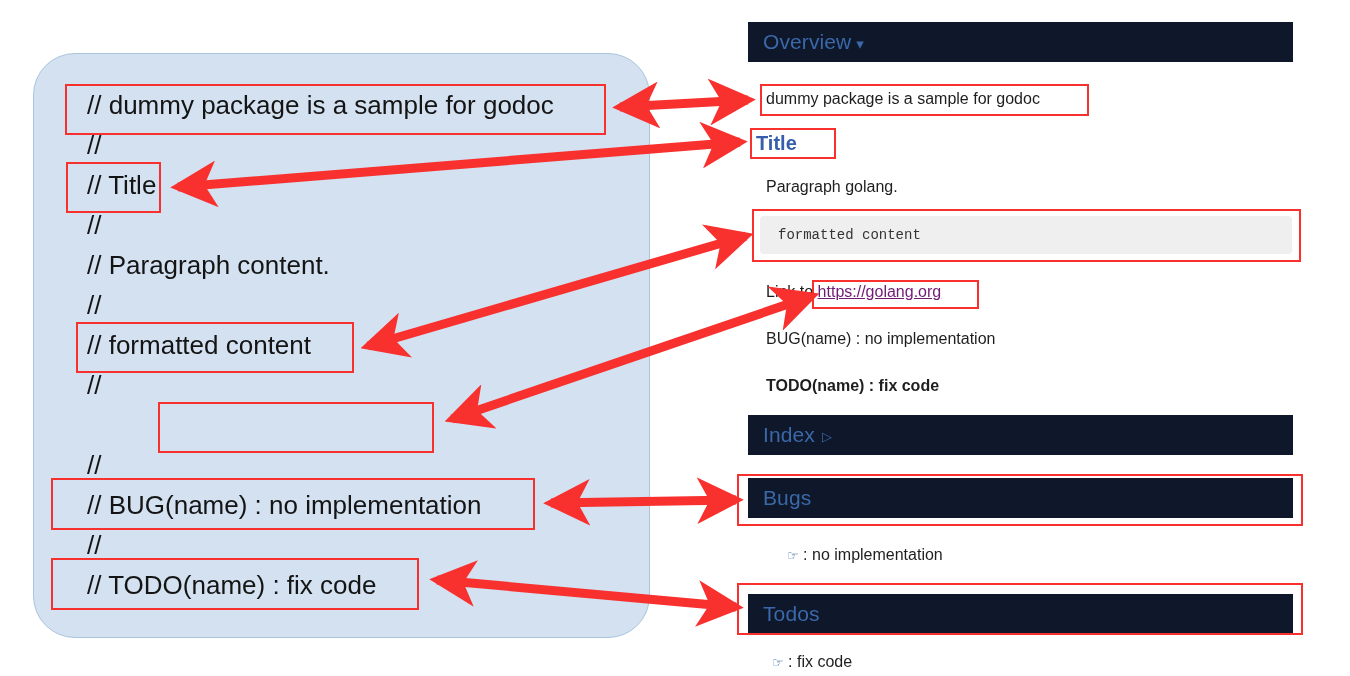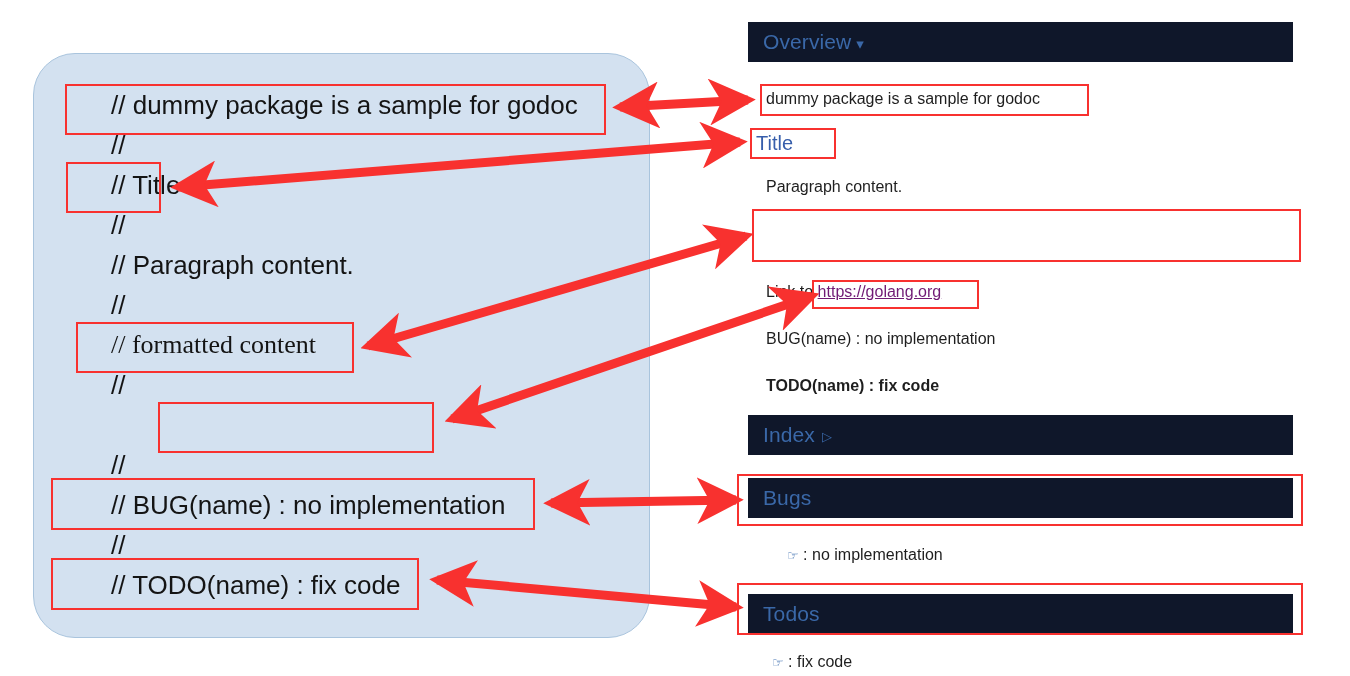--- a/index.html
+++ b/index.html
@@ -16,42 +16,41 @@
   .src-panel{
     position:absolute;left:33px;top:53px;width:617px;height:585px;
     border-radius:42px;background:#d3e1f0;border:1px solid #a9c4dd;
     box-sizing:border-box;
   }
   .src-line{
     position:absolute;left:53px;
     font-size:26px;color:#141414;white-space:nowrap;
     font-family:"Liberation Sans", sans-serif;
     line-height:30px;
-    margin-left:24px;
   }
 
   
   .doc{
     position:absolute;left:748px;top:0px;width:560px;height:676px;
   }
   .band{
     position:absolute;left:0;background:#0f172a;height:40px;width:545px;
     display:flex;align-items:center;
   }
   .band-label{
     font-size:21px;color:#3a68a8;padding-left:15px;letter-spacing:.1px;
   }
   .band-label .tri-down{font-size:15px;margin-left:5px;}
   .band-label .tri-right{font-size:13px;margin-left:7px;position:relative;top:-1px;}
 
   .doc-text{
     position:absolute;font-size:16px;color:#1e1e1e;white-space:nowrap;
   }
   .doc-h4{
-    position:absolute;font-size:20px;font-weight:normal;color:#375eab;white-space:nowrap;
+    position:absolute;font-size:20px;font-weight:bold;color:#375eab;white-space:nowrap;
   }
   .codeblock{
     position:absolute;background:#efefef;border-radius:4px;
     display:flex;align-items:center;
     font-family:"Liberation Mono", monospace;font-size:14px;color:#333333;
   }
   .codeblock span{padding-left:18px;}
   .doc-link{color:#701a75;}
   .note-icon{
     color:#4a77b4;font-size:13px;
@@ -68,42 +67,45 @@
 
 <div id="stage">
 
   <div class="src-panel">
     <div class="src-line" style="top:36px;">// dummy package is a sample for godoc</div>
     <div class="src-line" style="top:76px;">//</div>
     <div class="src-line" style="top:116px;">// Title</div>
     <div class="src-line" style="top:156px;">//</div>
     <div class="src-line" style="top:196px;">// Paragraph content.</div>
     <div class="src-line" style="top:236px;">//</div>
-    <div class="src-line" style="top:276px;font-family:Liberation Serif, serif;">//   formatted content</div>
+    <div class="src-line" style="top:276px;">//   formatted content</div>
     <div class="src-line" style="top:316px;">//</div>
     <div class="src-line" style="top:396px;">//</div>
     <div class="src-line" style="top:436px;">// BUG(name) : no implementation</div>
     <div class="src-line" style="top:476px;">//</div>
     <div class="src-line" style="top:516px;">// TODO(name) : fix code</div>
   </div>
 
   <div class="doc">
 
     <div class="band" style="top:22px;">
       <span class="band-label">
         <span>Overview</span><span class="tri-down">▾</span>
       </span>
     </div>
 
     <div class="doc-text" style="left:18px;top:90px;">dummy package is a sample for godoc</div>
 
     <div class="doc-h4" style="left:8px;top:132px;">Title</div>
 
-    <div class="doc-text" style="left:18px;top:178px;">Paragraph content.</div>
+    <div class="doc-text" style="left:18px;top:178px;">Paragraph golang.</div>
 
+    <div class="codeblock" style="left:12px;top:216px;width:532px;height:38px;">
+      <span>formatted content</span>
+    </div>
 
     <div class="doc-text" style="left:18px;top:283px;">
       <span>Link to </span><a class="doc-link" href="#">https://golang.org</a>
     </div>
 
     <div class="doc-text" style="left:18px;top:330px;">BUG(name) : no implementation</div>
 
     <div class="doc-text" style="left:18px;top:377px;font-weight:bold;">TODO(name) : fix code</div>
 
     <div class="band" style="top:415px;">

